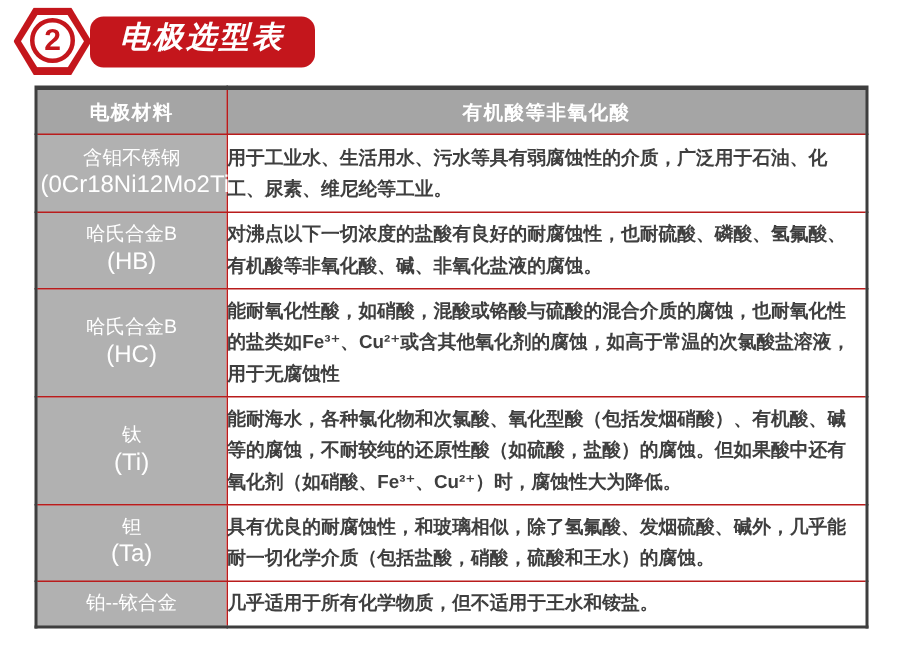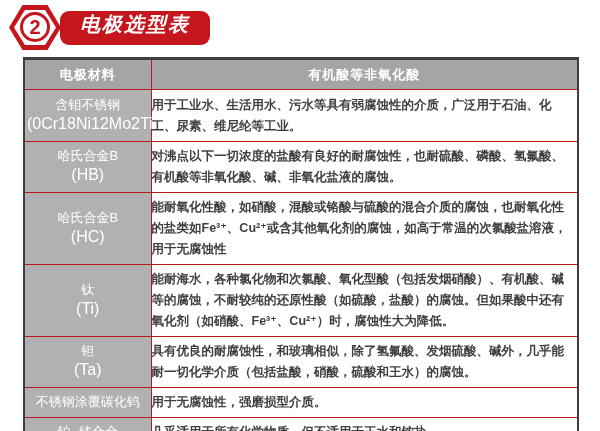--- a/index.html
+++ b/index.html
@@ -125,27 +125,20 @@
         </td>
         <td class="desc">能耐海水，各种氯化物和次氯酸、氧化型酸（包括发烟硝酸）、有机酸、碱等的腐蚀，不耐较纯的还原性酸（如硫酸，盐酸）的腐蚀。但如果酸中还有氧化剂（如硝酸、Fe³⁺、Cu²⁺）时，腐蚀性大为降低。</td>
       </tr>
       <tr class="r4">
         <td class="material">
           <span>钽</span>
           <span class="formula">(Ta)</span>
         </td>
         <td class="desc">具有优良的耐腐蚀性，和玻璃相似，除了氢氟酸、发烟硫酸、碱外，几乎能耐一切化学介质（包括盐酸，硝酸，硫酸和王水）的腐蚀。</td>
       </tr>
-      <tr class="r5">
-        <td class="material">
-          <span>不锈钢涂覆碳化钨</span>
-          
-        </td>
-        <td class="desc">用于无腐蚀性，强磨损型介质。</td>
-      </tr>
       <tr class="r6">
         <td class="material">
           <span>铂--铱合金</span>
           
         </td>
         <td class="desc">几乎适用于所有化学物质，但不适用于王水和铵盐。</td>
       </tr>
     </tbody>
   </table>
 

